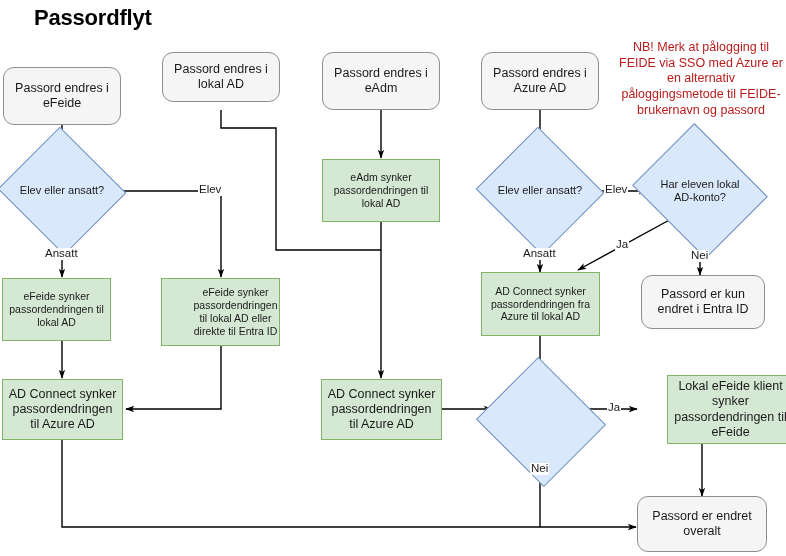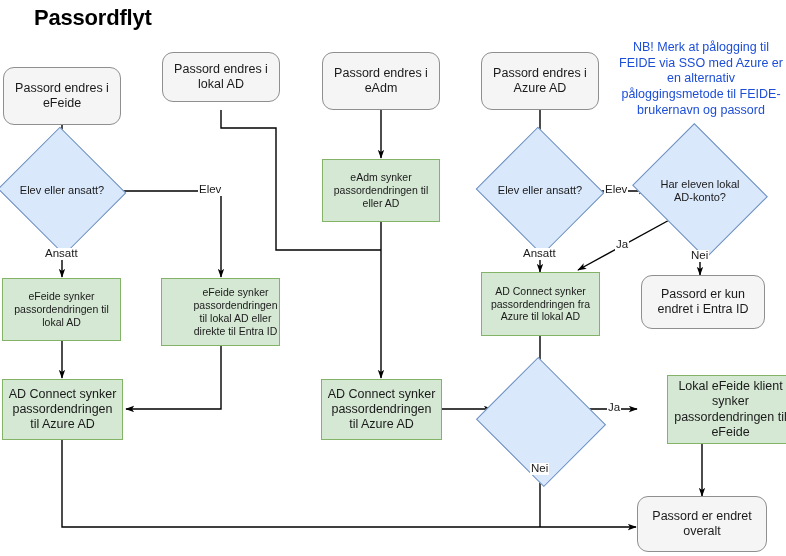--- a/index.html
+++ b/index.html
@@ -72,21 +72,21 @@
     box-sizing: border-box;
   }
   .decision > span {
     position: relative;
     z-index: 2;
   }
   .note {
     position: absolute;
     font-size: 12.5px;
     text-align: center;
-    color: #1d4ed8;
+    color: #b91c1c;
     line-height: 1.25;
     white-space: pre-line;
   }
   .edge-label {
     position: absolute;
     font-size: 11.5px;
     color: #1a1a1a;
     background: #ffffff;
     padding: 0 1px;
     line-height: 1;
@@ -195,24 +195,24 @@
   <div class="node decision" style="left:648px; top:147px; width:104px; height:88px;">
     <div class="dshape"></div>
     <span>Har eleven lokal AD-konto?</span>
   </div>
 
   <div class="node decision" style="left:493px; top:378px; width:96px; height:88px;">
     <div class="dshape"></div>
   </div>
 
   <div class="node process small" style="left:322px; top:159px; width:118px; height:63px;">
-    <span>eAdm synker passordendringen til eller AD</span>
-  </div>
-
-  <div class="node process small" style="left:2px;   top:278px; width:119px; height:63px;">
+    <span>eAdm synker passordendringen til lokal AD</span>
+  </div>
+
+  <div class="node process small" style="left:2px;   top:278px; width:109px; height:63px;">
     <span>eFeide synker passordendringen til lokal AD</span>
   </div>
 
   <div class="node process small" style="left:161px; top:278px; width:119px; height:68px;padding-left:30px;">
     <span>eFeide synker passordendringen til lokal AD eller direkte til Entra ID</span>
   </div>
 
   <div class="node process small" style="left:481px; top:272px; width:119px; height:64px;">
     <span>AD Connect synker passordendringen fra Azure til lokal AD</span>
   </div>

